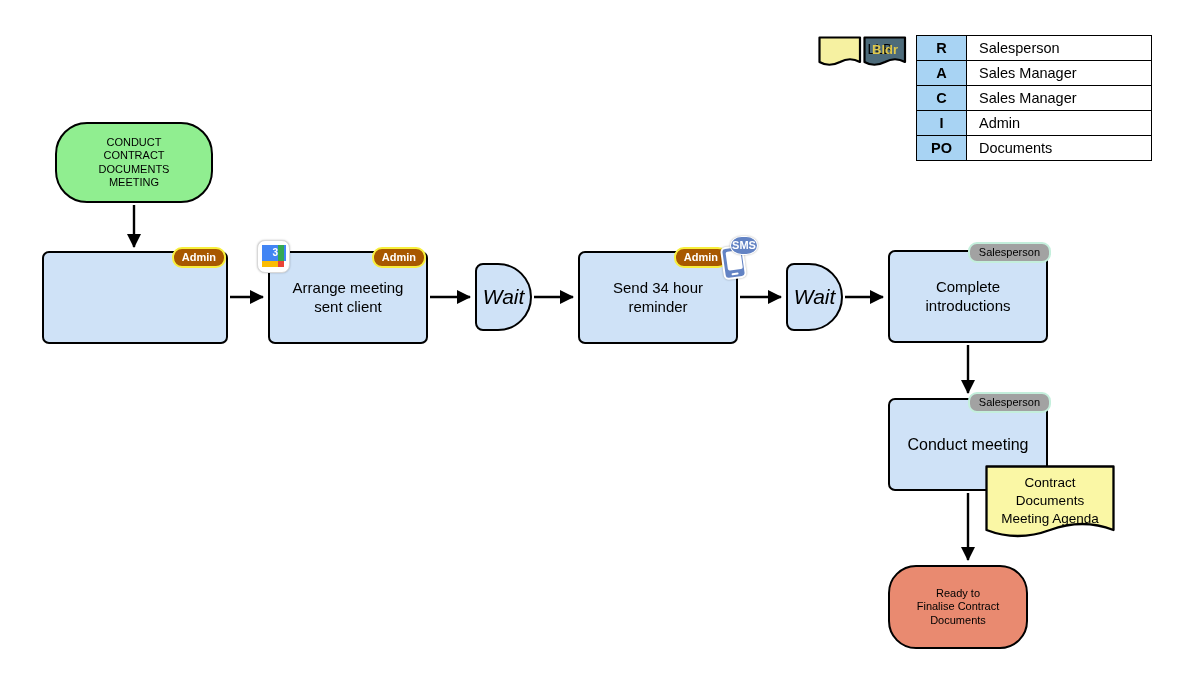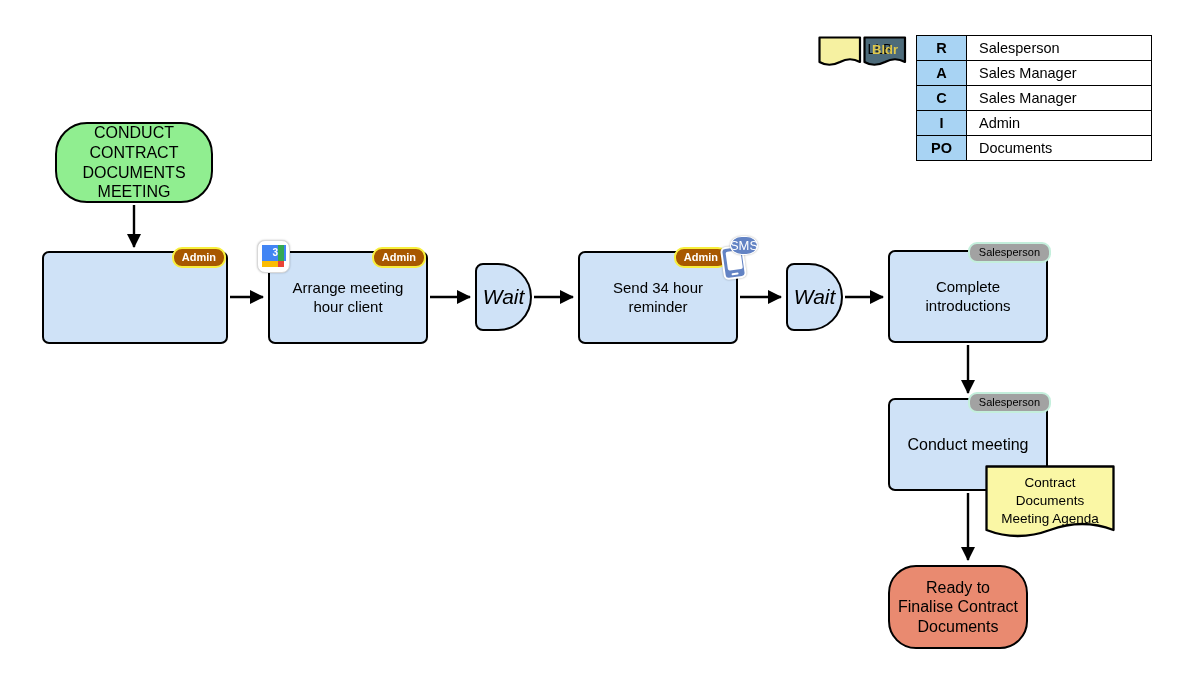--- a/index.html
+++ b/index.html
@@ -5,21 +5,21 @@
   html,body{margin:0;padding:0;background:#fff;}
   #canvas{
     position:relative;width:1193px;height:680px;background:#fff;
     font-family:"Liberation Sans",sans-serif;color:#000;overflow:hidden;
   }
   .node{
     position:absolute;box-sizing:border-box;display:flex;align-items:center;justify-content:center;
     text-align:center;white-space:pre-line;border:2.3px solid #000;line-height:1.22;
   }
   .process{background:var(--process-fill,#cfe2f7);border-radius:7px;font-size:15px;}
-  .terminator{border-radius:32px;font-size:16px;}
+  .terminator{border-radius:32px;font-size:11px;}
   .start{background:var(--terminator-start,#90ee90);}
   .end{background:var(--terminator-end,#e98a70);border-radius:28px;}
   .delay{
     background:var(--process-fill,#cfe2f7);font-size:21px;
     border-radius:8px 34px 34px 8px / 8px 34px 34px 8px;
     font-style:italic;
   }
   .badge{
     position:absolute;font-size:11px;font-weight:bold;line-height:1;
     padding:3px 8px;border-radius:10px;white-space:nowrap;z-index:5;
@@ -73,21 +73,21 @@
   }
   .smsicon .screen{
     position:absolute;left:3px;top:3px;width:11px;height:15px;
     border:2px solid #fff;border-radius:2px;background:#fff;
   }
   .smsicon .homebar{position:absolute;left:6px;bottom:2px;width:7px;height:2.5px;background:#fff;border-radius:2px;}
   .smsicon .bubble{
     position:absolute;right:0;top:0;width:26px;height:17px;background:#6383c4;
     border:1.5px solid #fff;border-radius:50% 50% 50% 50%/60% 60% 60% 60%;
     display:flex;align-items:center;justify-content:center;
-    color:#fff;font-size:13px;font-weight:normal;box-shadow:0 0 2px rgba(0,0,0,.3);
+    color:#fff;font-size:11px;font-weight:bold;box-shadow:0 0 2px rgba(0,0,0,.3);
   }
 </style>
 </head>
 <body>
 
 <div id="canvas">
 
   <svg class="overlay" width="1193" height="680">
     <defs>
       <marker id="ah" markerUnits="userSpaceOnUse" markerWidth="18" markerHeight="16" refX="13" refY="7" orient="auto">
@@ -145,21 +145,21 @@
 DOCUMENTS
 MEETING</span>
   </div>
 
   <div class="node process" style="left:42px;top:251px;width:186px;height:93px;">
     <span class="badge badge-admin" style="right:0px;top:-6px;">Admin</span>
   </div>
 
   <div class="node process" style="left:268px;top:251px;width:160px;height:93px;">
     <span>Arrange meeting
-hour client</span>
+sent client</span>
     <span class="badge badge-admin" style="right:0px;top:-6px;">Admin</span>
     <div class="gcal" style="left:-13px;top:-13px;">
       <div class="grid">
         <div class="b">31</div>
         <div class="g"></div>
         <div class="y"></div>
         <div class="r"></div>
       </div>
     </div>
   </div>

